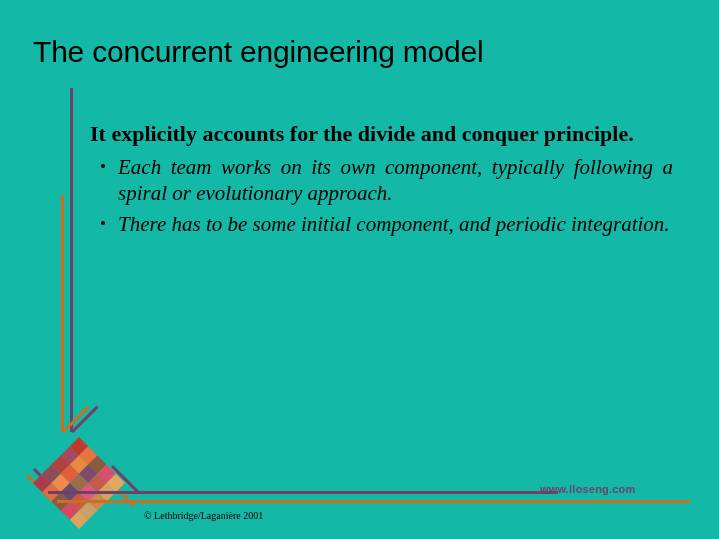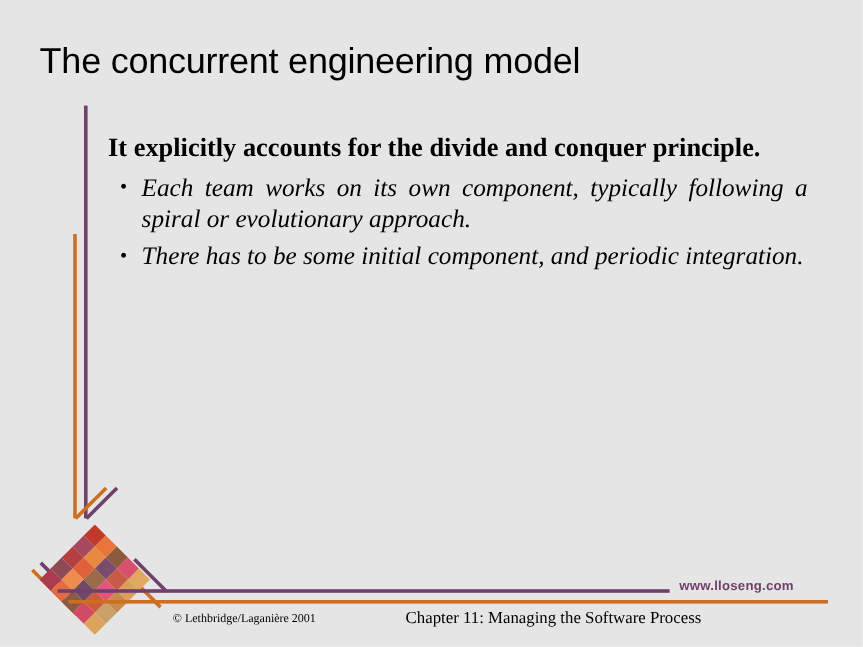--- a/index.html
+++ b/index.html
@@ -13,21 +13,21 @@
     position: relative;
     overflow: hidden;
     font-family: "Liberation Sans", sans-serif;
   }
 
   #slide {
     position: absolute;
     left: 0; top: 0;
     width: 719px;
     height: 539px;
-    background: #e5e5e5;
+    background: #14b8a6;
   }
 
   
   #slide-title {
     position: absolute;
     left: 33px;
     top: 35px;
     font-family: "Liberation Sans", sans-serif;
     font-size: 30px;
     font-weight: normal;
@@ -100,21 +100,21 @@
     top: 478px;
     width: 38px;
     background: #cc6f21;
     transform: rotate(45deg);
   }
 
   
   #body-block {
     position: absolute;
     left: 90px;
-    top: 110px;
+    top: 121px;
     width: 583px;
     color: #000000;
   }
   #lead-paragraph {
     font-family: "Liberation Serif", serif;
     font-size: 22px;
     font-weight: bold;
     line-height: 1.18;
     text-align: justify;
     margin: 0 0 8px 0;
@@ -169,21 +169,21 @@
     left: 57px;
     top: 500px;
     width: 633px;
     height: 3px;
     background: #cc6f21;
   }
 
   
   #site-url {
     position: absolute;
-    left: 566px;
+    left: 540px;
     top: 483px;
     font-family: "Liberation Sans", sans-serif;
     font-size: 11px;
     font-weight: bold;
     color: #70406b;
     letter-spacing: 0.2px;
     white-space: nowrap;
   }
   #copyright {
     position: absolute;
@@ -265,15 +265,14 @@
           <rect x="65.5" y="65.5" width="13" height="13" fill="#dba35c"></rect>
         </g>
     </g>
   </svg>
 
   <div id="footer-rule-purple"></div>
   <div id="footer-rule-orange"></div>
 
   <div id="site-url">www.lloseng.com</div>
   <div id="copyright">© Lethbridge/Laganière 2001</div>
-  <div id="chapter-label">Chapter 11: Managing the Software Process</div>
 
 </div>
 
 </body></html>

